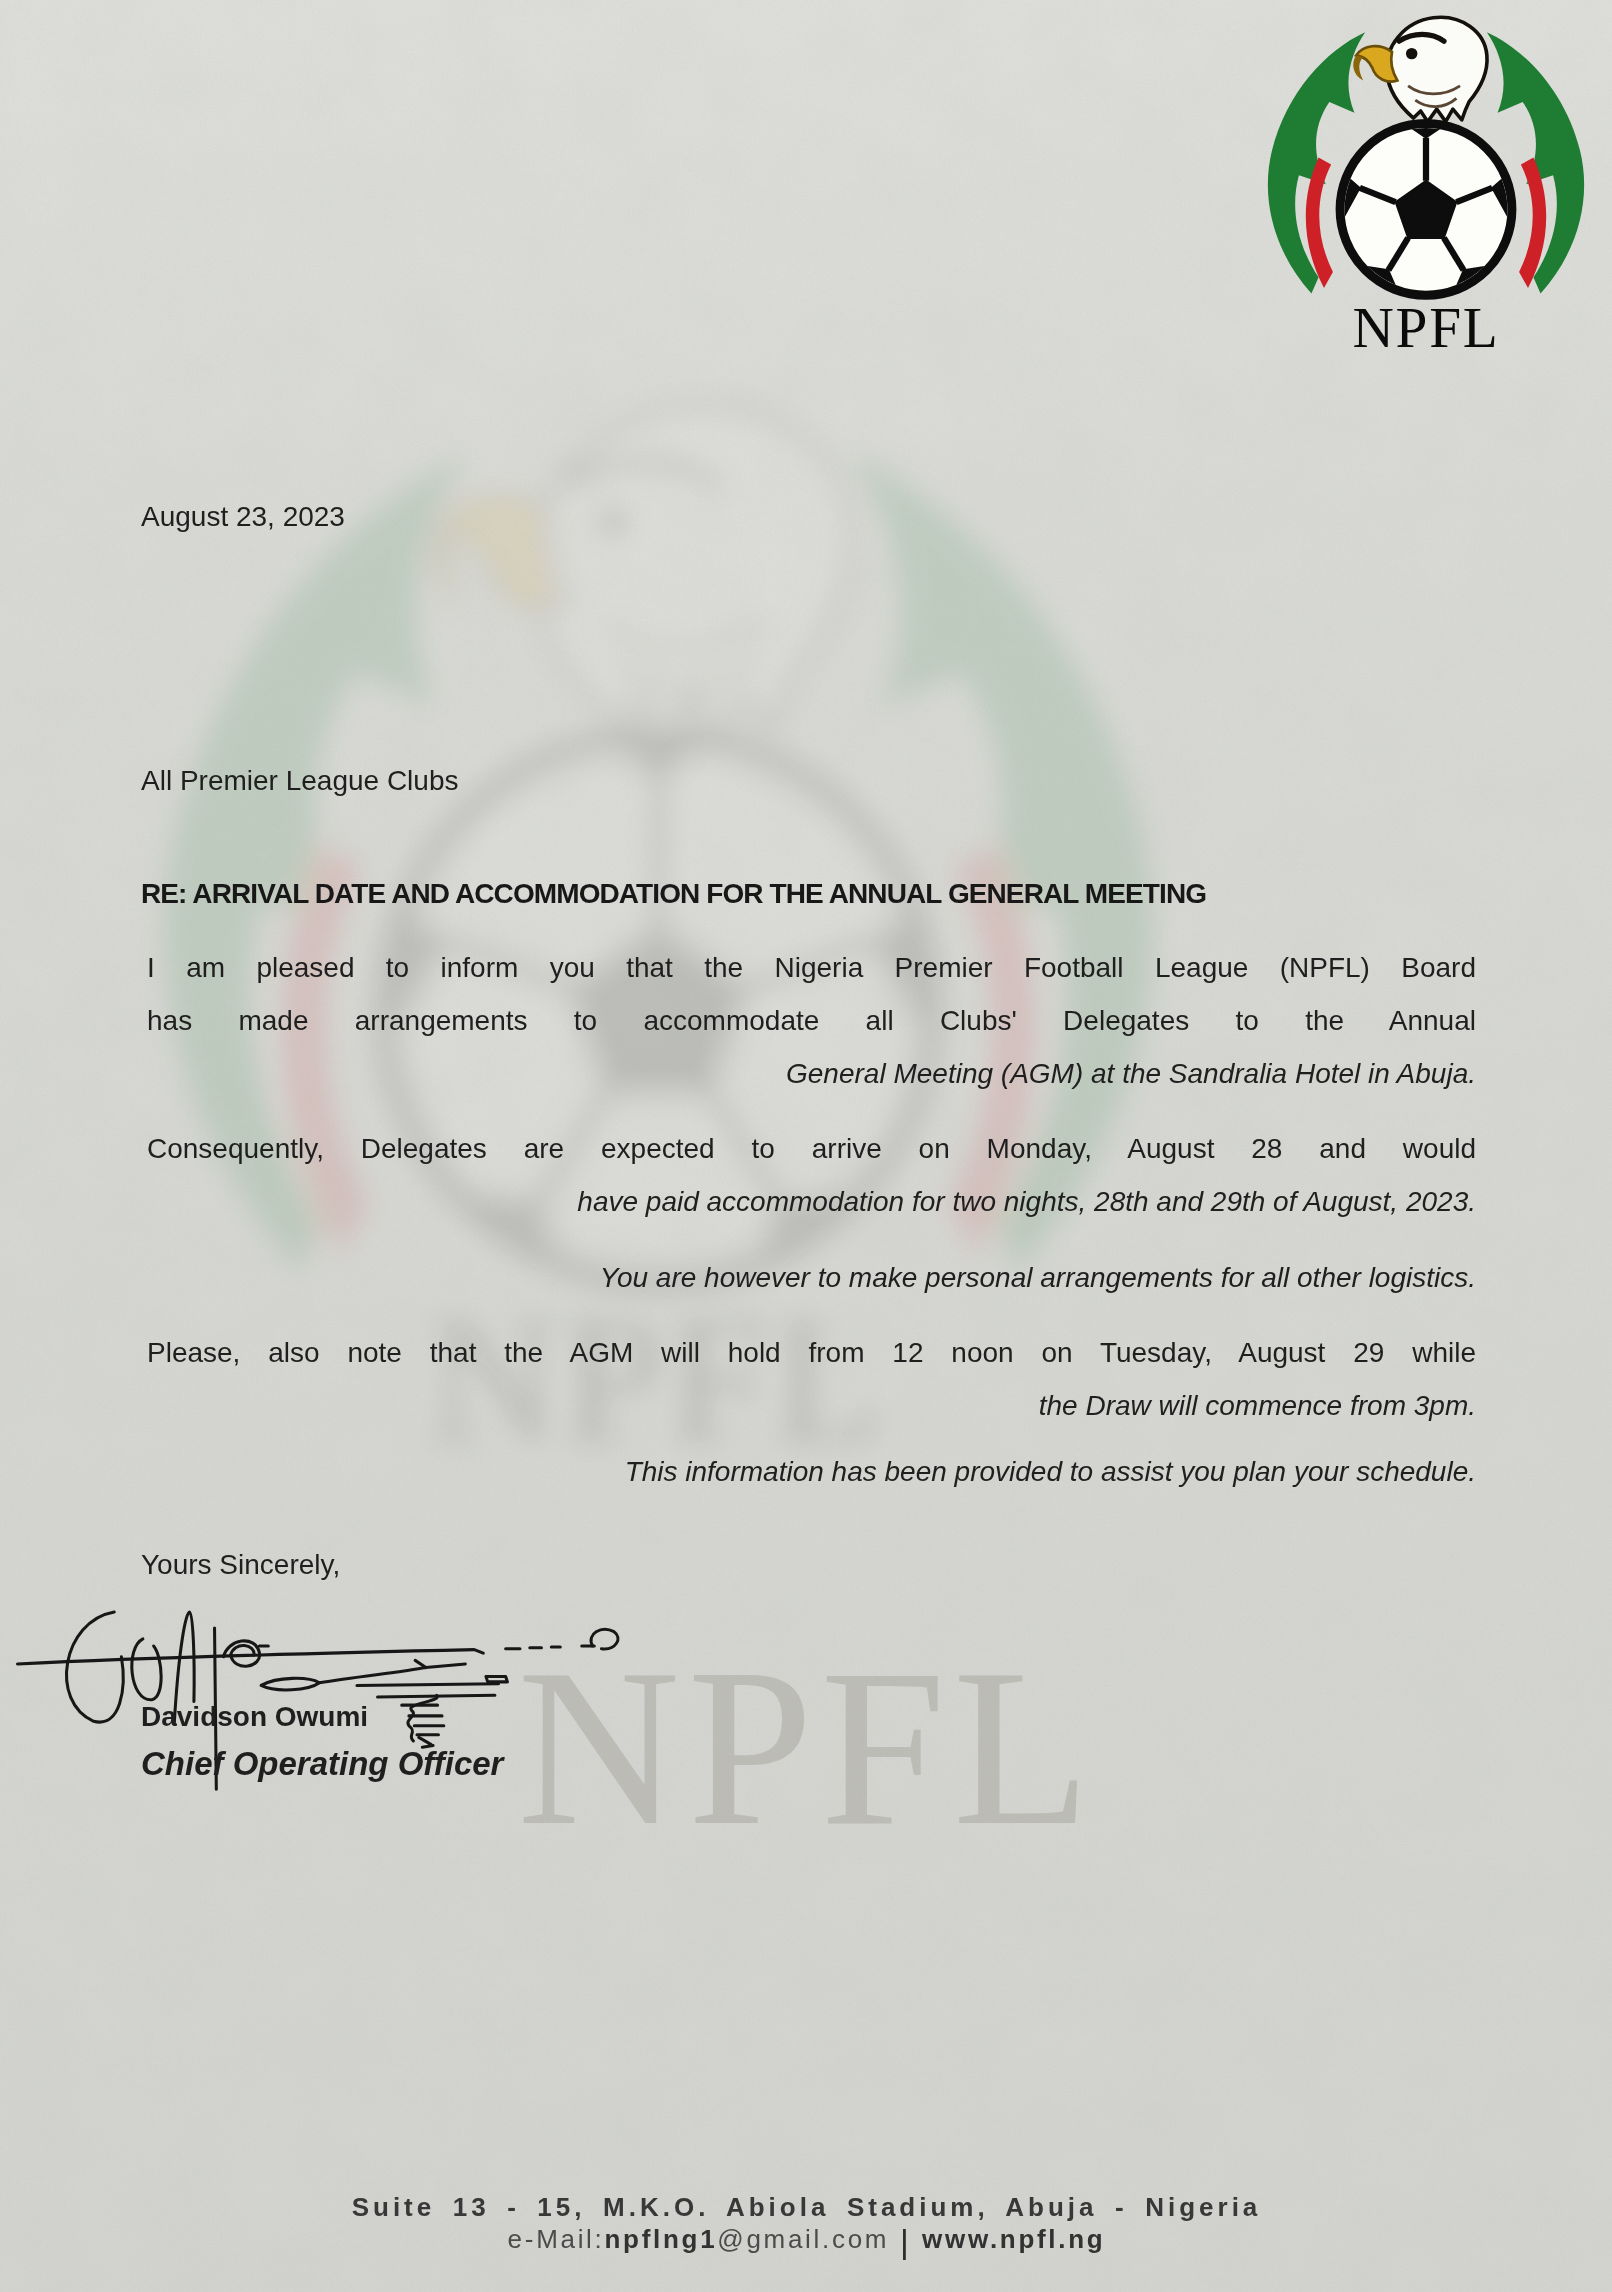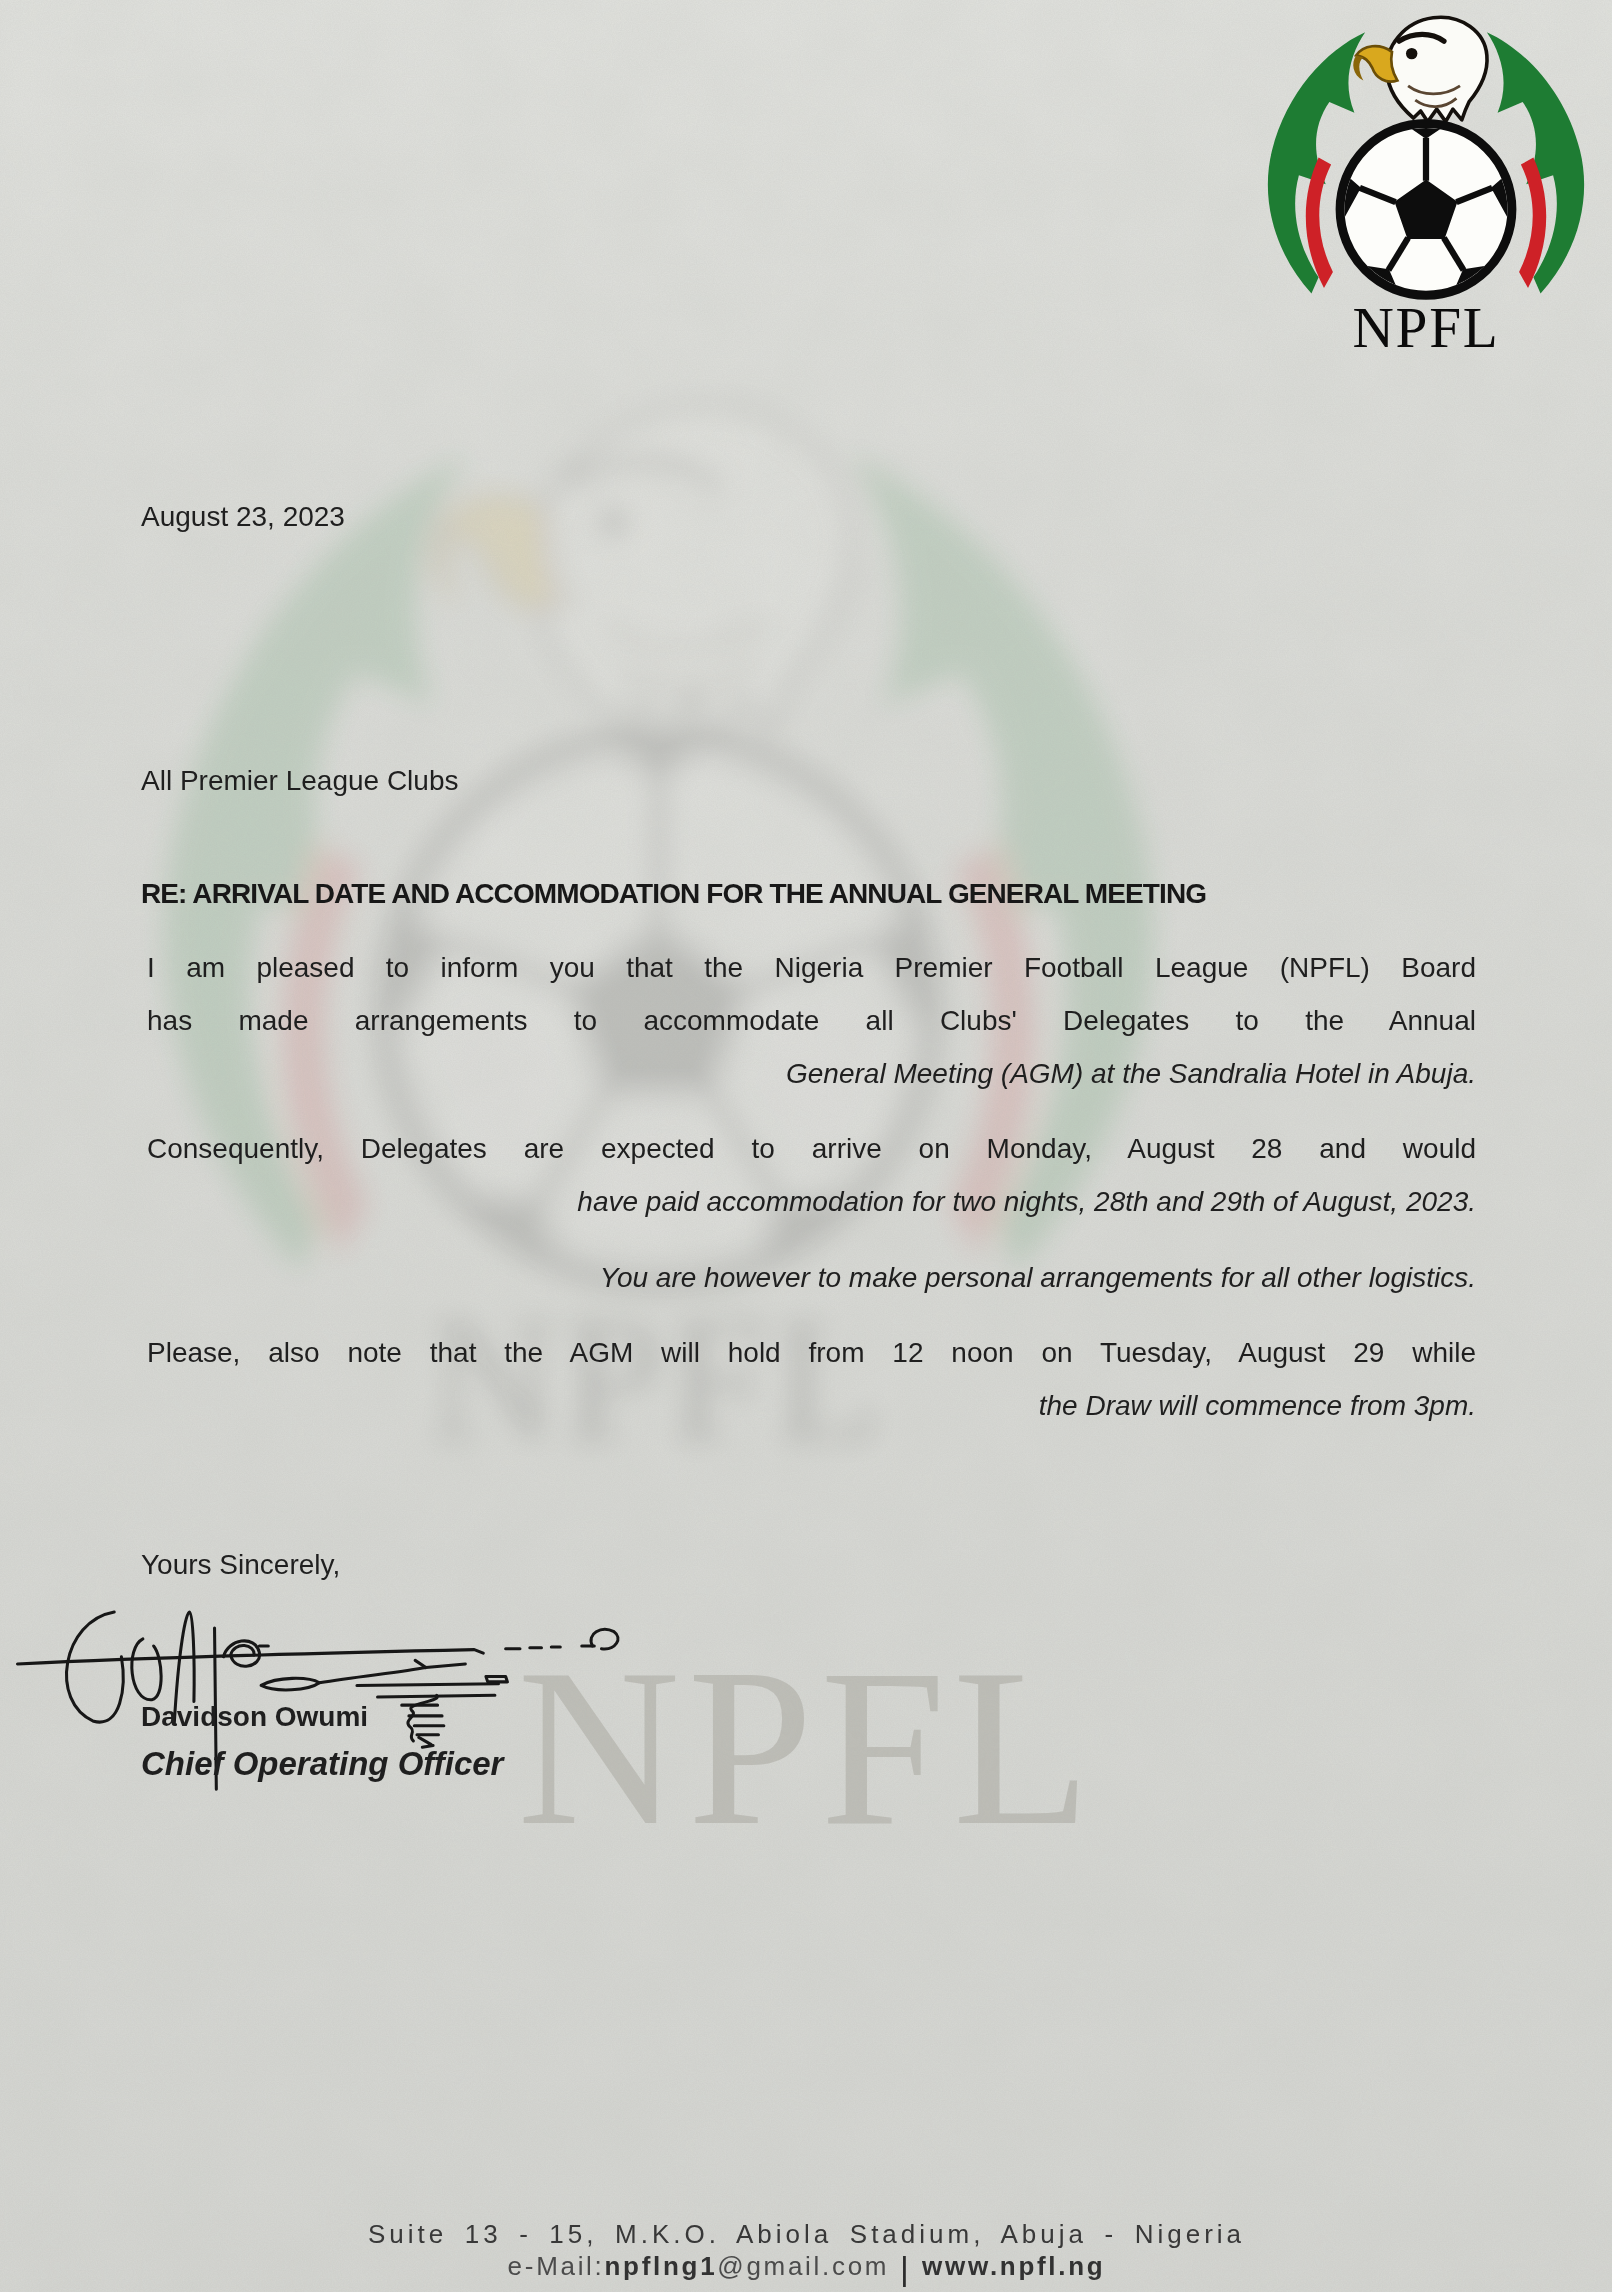--- a/index.html
+++ b/index.html
@@ -43,21 +43,21 @@
   .para-4{top:1326px;}
   .para-5{top:1445px;}
   .closing{top:1538px;}
   .signatory-name{top:1690px;}
   .signatory-title{top:1737px;font-size:33px;}
 
   .signature-box{position:absolute;left:13.4px;top:1603px;width:627px;height:224px;overflow:visible;}
 
   
   .footer{position:absolute;left:0;top:2191px;width:100%;text-align:center;}
-  .f1{font-weight:normal;font-size:26px;letter-spacing:4px;word-spacing:6.3px;line-height:32px;color:#383838;margin-top:27px;}
+  .f1{font-weight:bold;font-size:26px;letter-spacing:4px;word-spacing:6.3px;line-height:32px;color:#383838;}
   .f2{font-size:26px;letter-spacing:2.7px;line-height:33px;color:#4b4b4b;}
   .f2 .fb{font-weight:bold;color:#323232;}
   .fsep{display:inline-block;margin:0 10.7px;font-size:34px;font-weight:400;vertical-align:-4.5px;color:#2c2c2c;}
 </style>
 </head>
 <body>
 
 <div class="page">
 
   <svg class="defs-holder" aria-hidden="true">
@@ -156,20 +156,23 @@
 
   <div class="para para-3">
     <div class="ln">You are however to make personal arrangements for all other logistics.</div>
   </div>
 
   <div class="para para-4">
     <div class="jl">Please, also note that the AGM will hold from 12 noon on Tuesday, August 29 while</div>
     <div class="ln">the Draw will commence from 3pm.</div>
   </div>
 
+  <div class="para para-5">
+    <div class="ln">This information has been provided to assist you plan your schedule.</div>
+  </div>
 
   <div class="tline closing">Yours Sincerely,</div>
 
   <svg class="signature-box" viewBox="0 0 700 250" aria-hidden="true">
     <g fill="none" stroke="#171717" stroke-width="3.4" stroke-linecap="round" stroke-linejoin="round">
       <path d="M113,10 C55,20 40,110 90,132 C120,140 127,95 121,60"></path>
       <path d="M145,40 C125,50 130,110 155,108 C170,105 167,60 157,48"></path>
       <path d="M180,135 C185,50 193,10 197,10 C201,12 203,60 202,110"></path>
       <path d="M225,28 L227,208"></path>
       <path d="M235,60 C240,40 270,35 275,55 C279,72 247,78 243,58 C247,42 271,46 269,58"></path>

